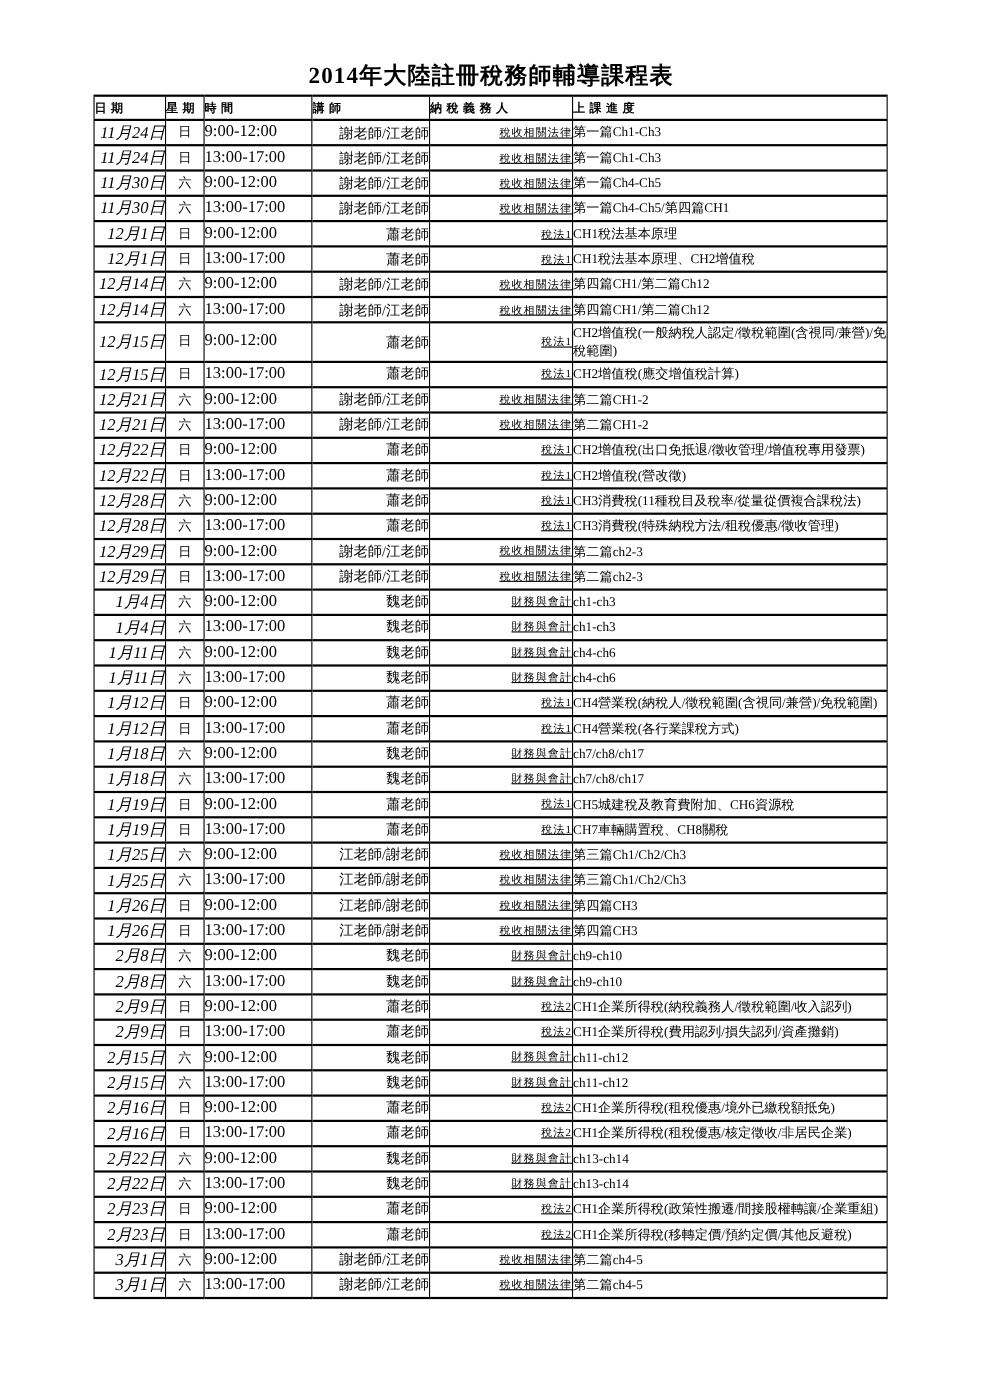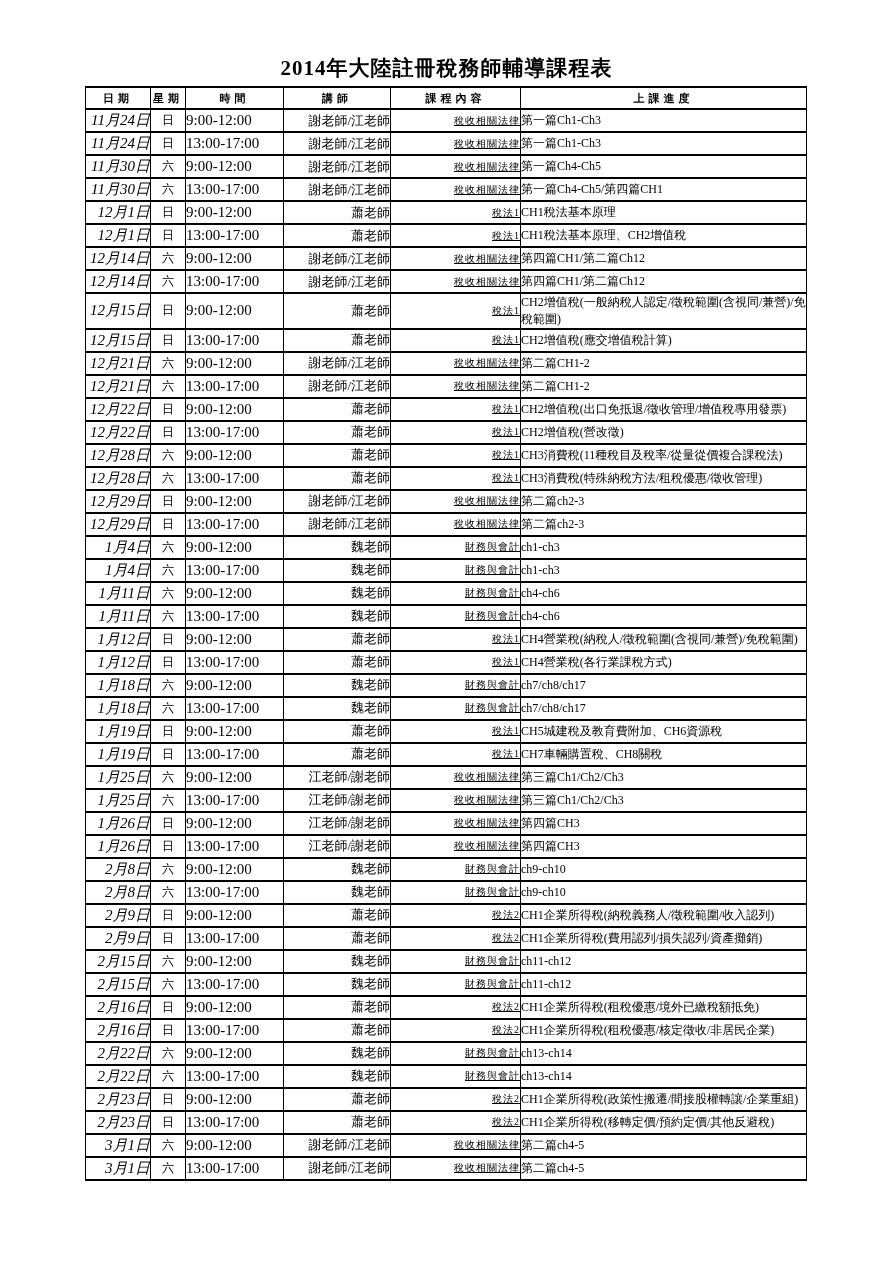--- a/index.html
+++ b/index.html
@@ -37,21 +37,21 @@
     border-top:2px solid #000;
     border-bottom:2px solid #000;
     padding:0;
     overflow:hidden;
   }
   table.schedule th{
     height:20px;
     font-size:11px;
     font-weight:bold;
     letter-spacing:4px;
-    text-align:center;
+    text-align:left;
     vertical-align:middle;
   }
   table.schedule td{height:21px;vertical-align:middle;}
   td.cell-date{
     text-align:right;
     padding-right:6px;
     font-size:15px;
     font-style:italic;
   }
   td.cell-week{
@@ -93,21 +93,21 @@
     <col class="c-lect">
       <col class="c-course">
       <col class="c-prog">
   </colgroup>
   <thead>
     <tr id="header-row">
         <th>日期</th>
         <th>星期</th>
         <th>時間</th>
         <th>講師</th>
-        <th>課程內容</th>
+        <th>納稅義務人</th>
         <th>上課進度</th>
       </tr>
   </thead>
   <tbody id="table-body">
       <tr>
         <td class="cell-date">11月24日</td>
         <td class="cell-week">日</td>
         <td class="cell-time">9:00-12:00</td>
         <td class="cell-lect">謝老師/江老師</td>
         <td class="cell-course">稅收相關法律</td>

